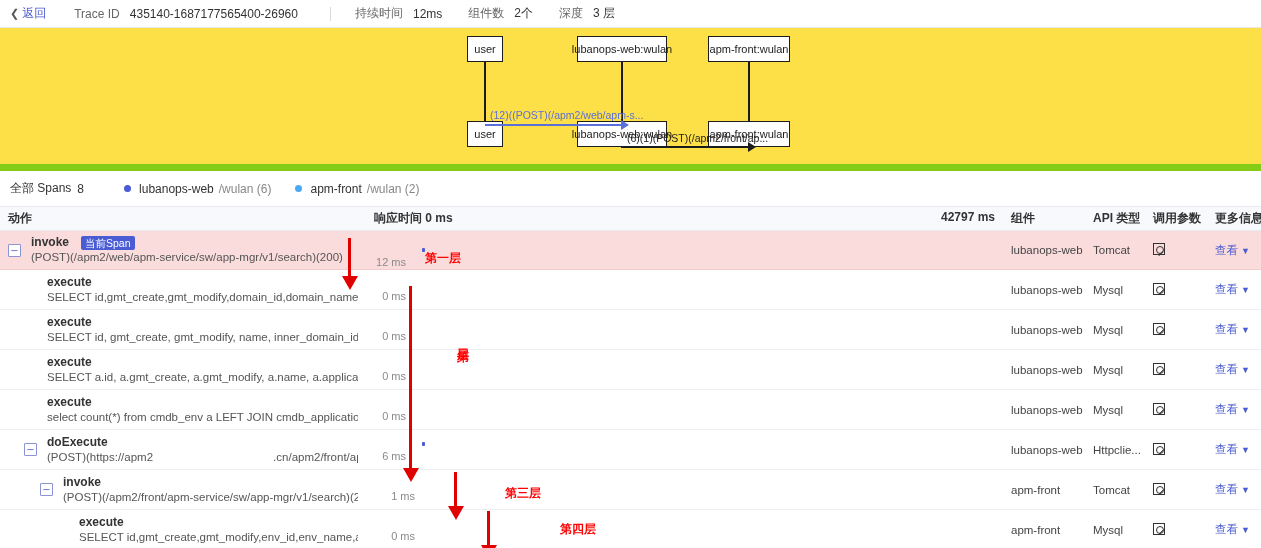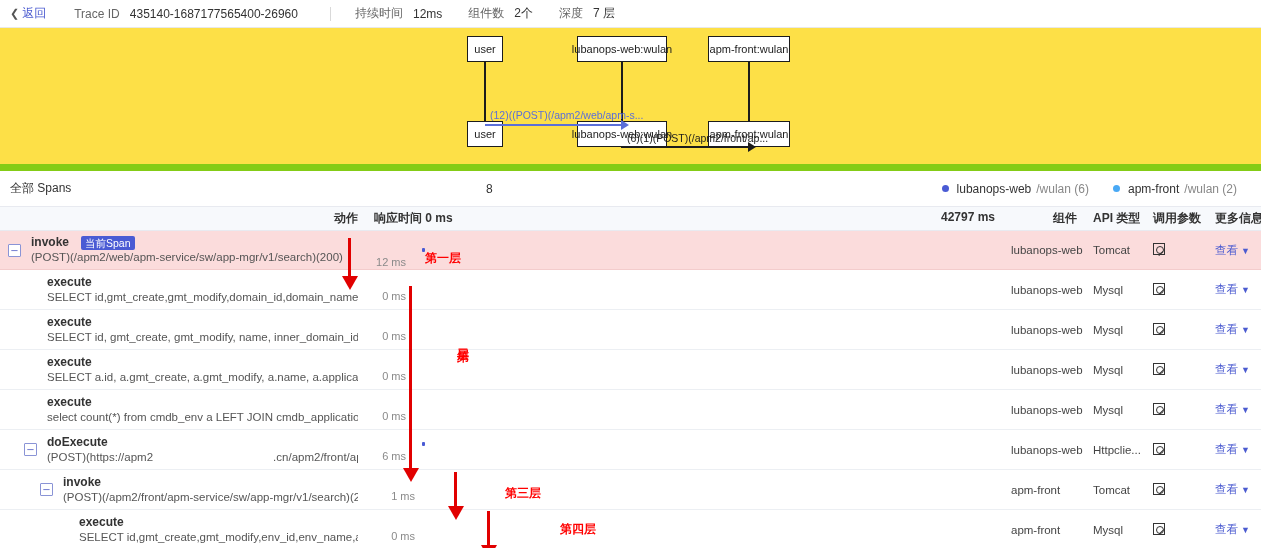--- a/index.html
+++ b/index.html
@@ -86,40 +86,39 @@
   }
 
   
   .legend-row {
     height: 35px;
     display: flex;
     align-items: center;
     padding-left: 10px;
     font-size: 12px;
     background: #fff;
-    justify-content: space-between;
   }
   .legend-title { color: #333; margin-right: 6px; }
   .legend-count { color: #333; margin-right: 40px; }
   .legend-item { display: flex; align-items: center; margin-right: 24px; cursor: pointer; }
   .legend-dot { width: 7px; height: 7px; border-radius: 50%; margin-right: 8px; }
   .legend-name { color: #333; margin-right: 5px; }
   .legend-sub { color: #888; }
 
   
   .tbl { width: 1261px; border-collapse: collapse; table-layout: fixed; }
   .tbl thead th {
     background: #f7f9fc;
     border-top: 1px solid #e8eaf0;
     border-bottom: 1px solid #e8eaf0;
     height: 24px;
     font-weight: bold;
     font-size: 12px;
     color: #333;
-    text-align: right;
+    text-align: left;
     padding: 0 8px;
     white-space: nowrap;
   }
   .tbl tbody td {
     border-bottom: 1px solid #eceff3;
     font-size: 11.5px;
     color: #444;
     padding: 0 8px;
     vertical-align: middle;
     height: 39px;
@@ -252,21 +251,21 @@
     <div class="meta-group">
       <span class="meta-label">持续时间</span>
       <span class="meta-value">12ms</span>
     </div>
     <div class="meta-group">
       <span class="meta-label">组件数</span>
       <span class="meta-value">2个</span>
     </div>
     <div class="meta-group">
       <span class="meta-label">深度</span>
-      <span class="meta-value">7 层</span>
+      <span class="meta-value">3 层</span>
     </div>
   </div>
 
   <div class="diagram-area" id="diagram">
       <div class="node-box" style="left: 467px; top: 8px; width: 36px;">user</div>
       <div class="lifeline" style="left: 484px; top: 34px; height: 59px;"></div>
       <div class="node-box" style="left: 577px; top: 8px; width: 90px;">lubanops-web:wulan</div>
       <div class="lifeline" style="left: 621px; top: 34px; height: 59px;"></div>
       <div class="node-box" style="left: 708px; top: 8px; width: 82px;">apm-front:wulan</div>
       <div class="lifeline" style="left: 748px; top: 34px; height: 59px;"></div>

